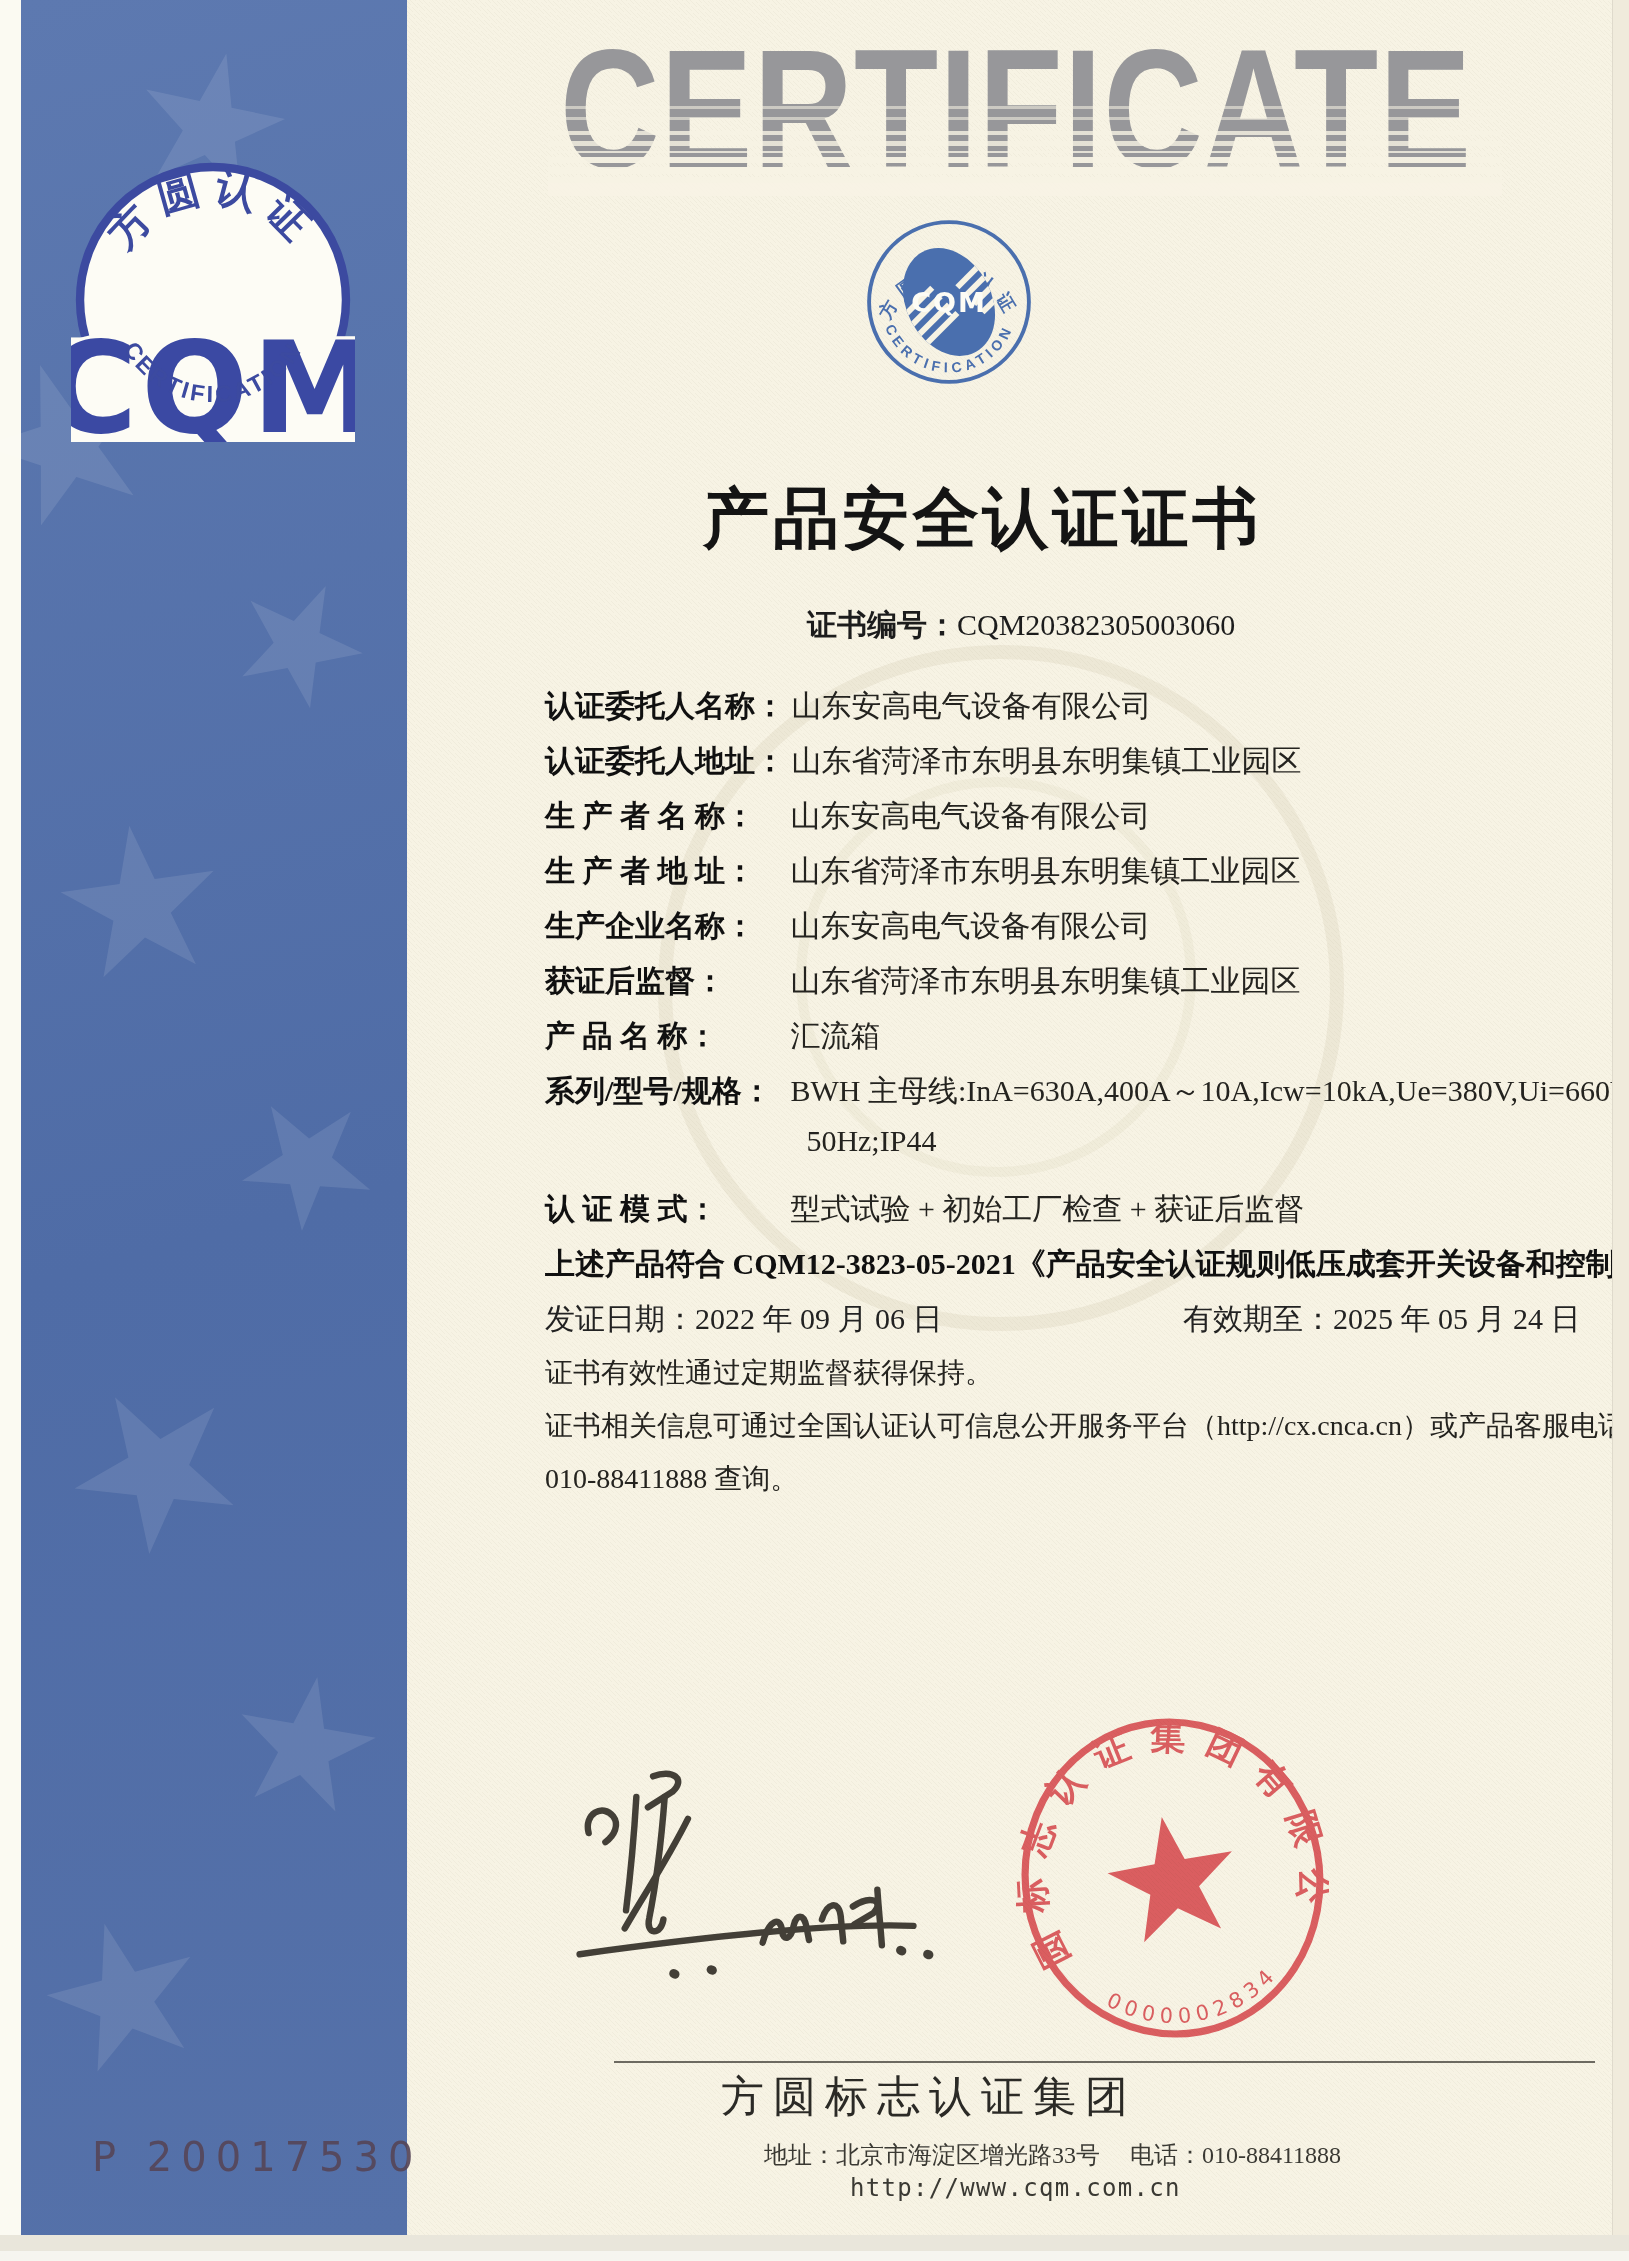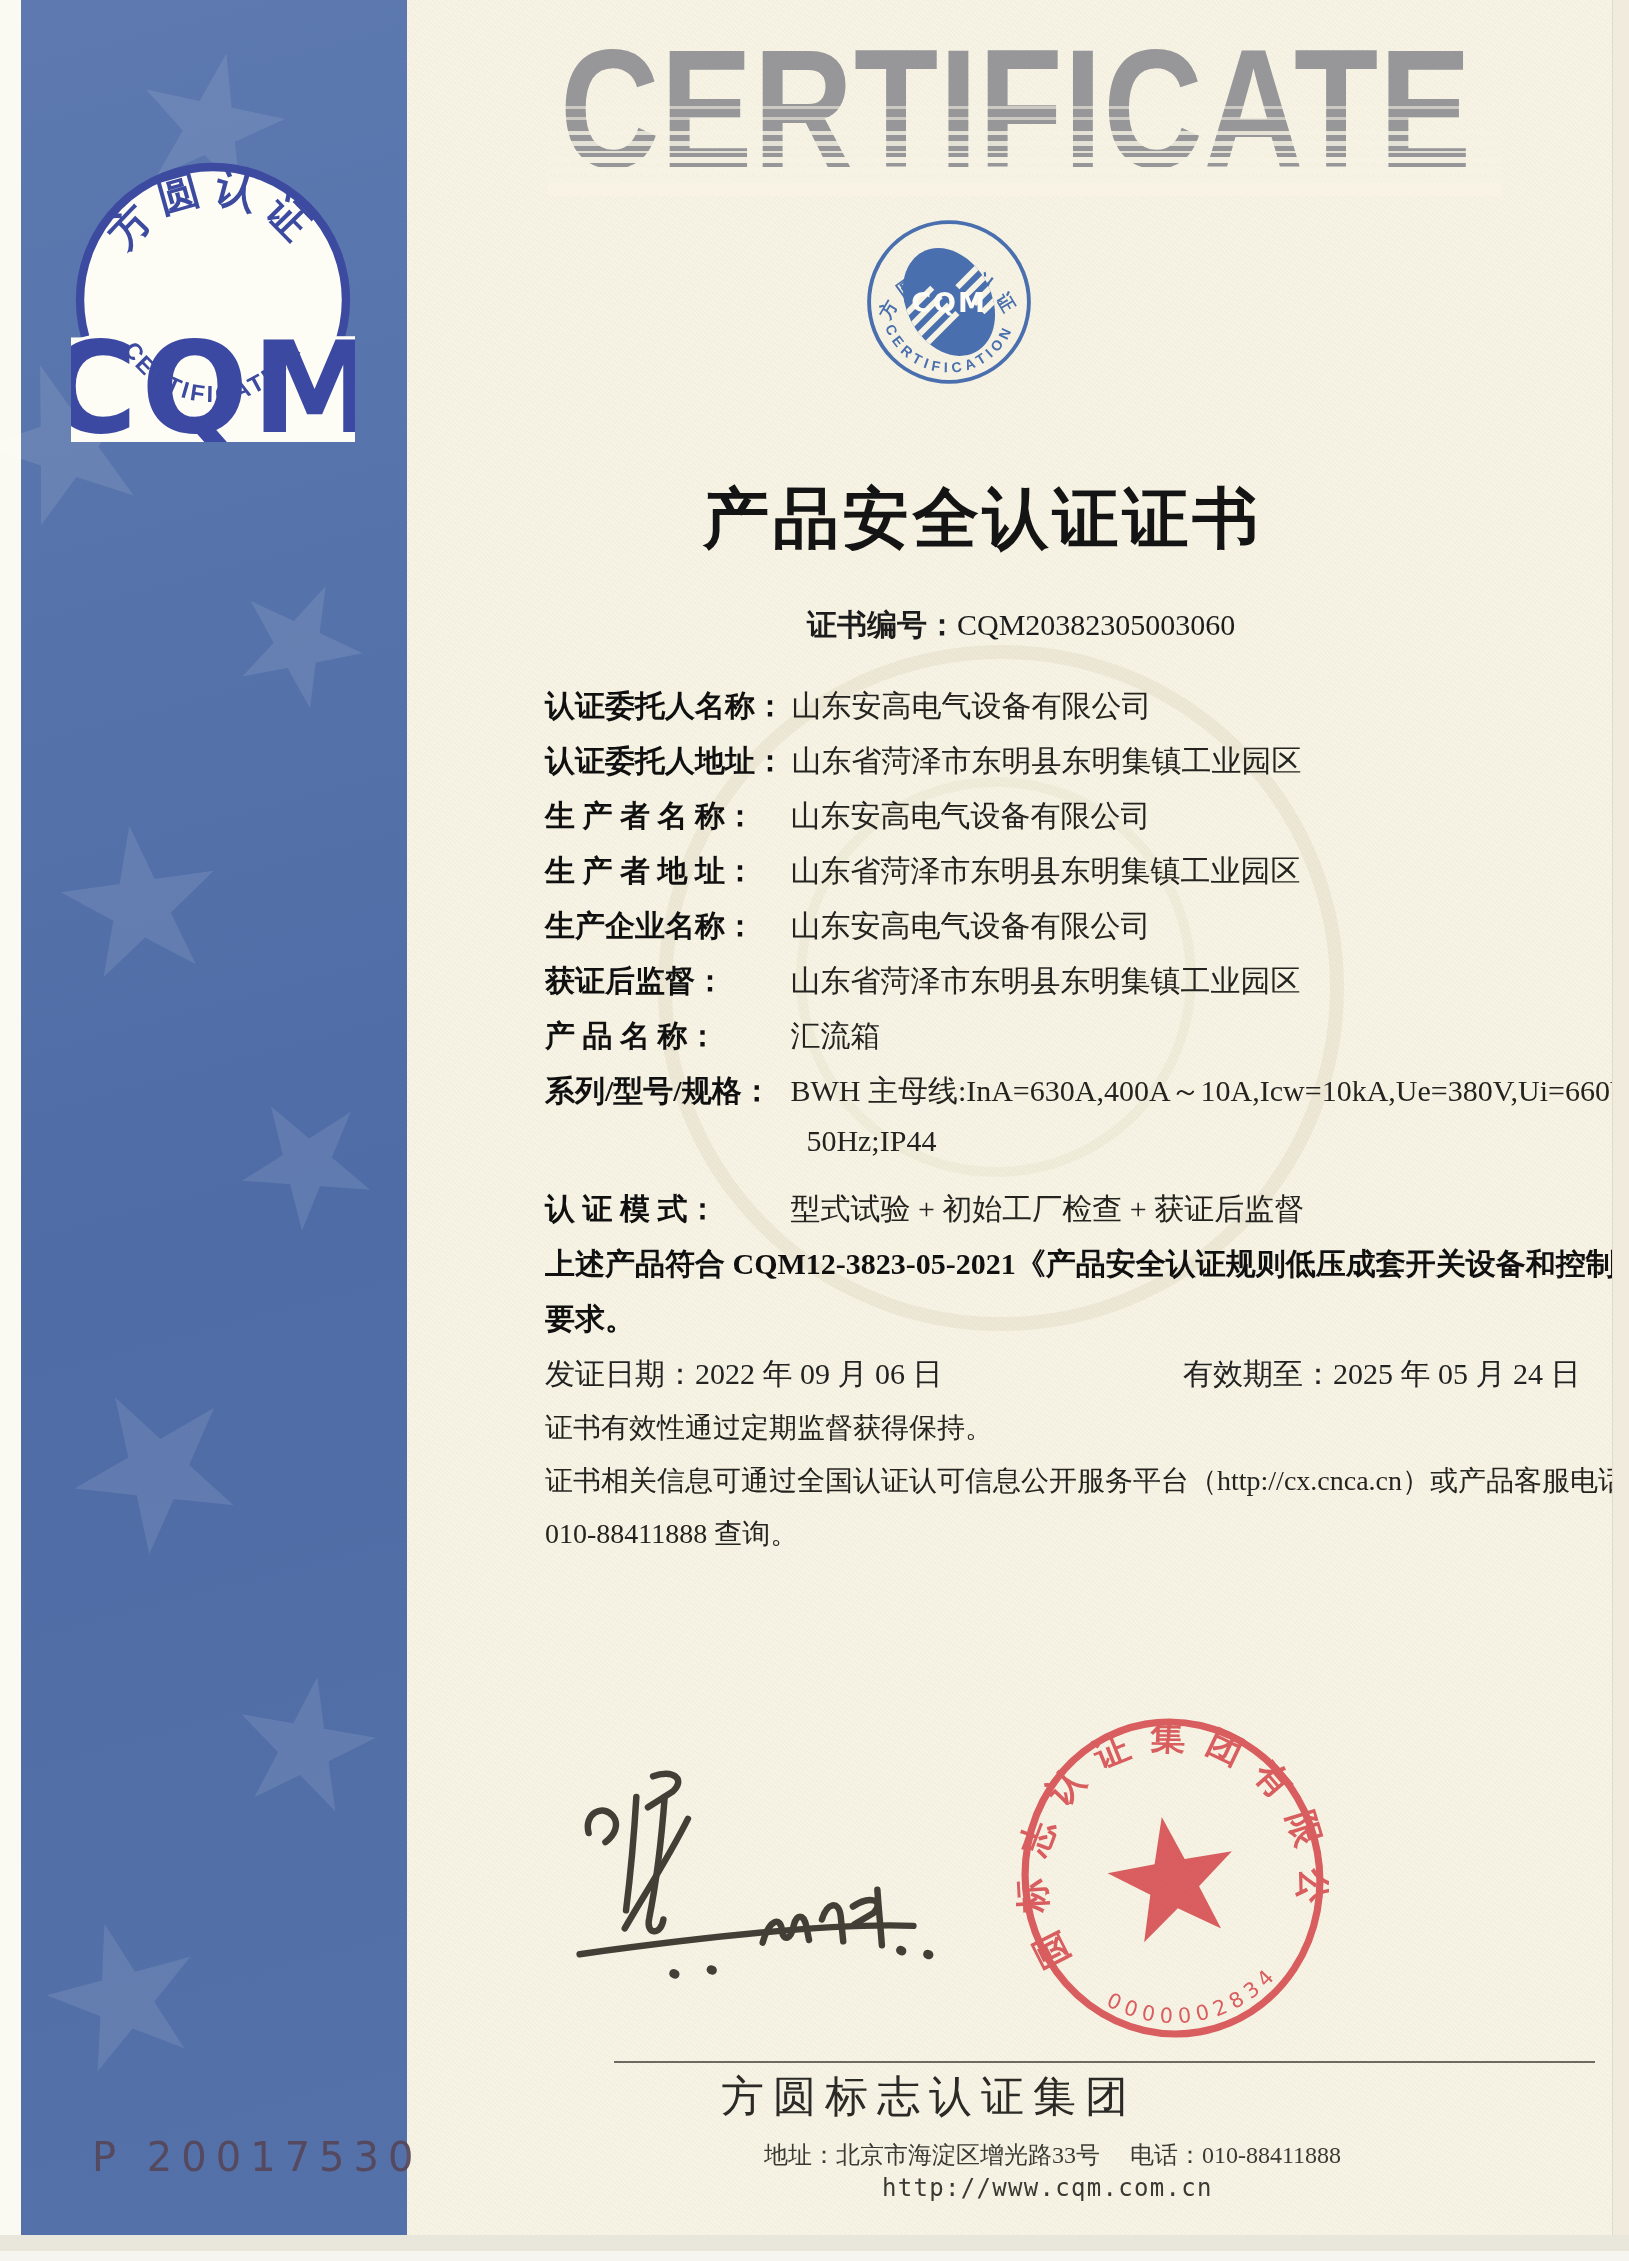--- a/index.html
+++ b/index.html
@@ -45,21 +45,21 @@
   .dates-row{position:relative;line-height:55px;white-space:nowrap;}
   .valid-span{position:absolute;left:638px;top:0;}
   .note{line-height:53px;font-size:28px;color:#24231f;white-space:nowrap;}
   
   .signature{left:551px;top:1757px;width:413px;height:232px;z-index:3;}
   .stamp{left:1016px;top:1712px;width:313px;height:332px;z-index:4;opacity:.87;mix-blend-mode:multiply;}
   
   .foot-rule{left:614px;top:2061px;width:981px;height:1.9px;background:#55514a;opacity:.85;z-index:2;}
   .foot-org{left:721px;top:2068px;z-index:2;font-size:43px;font-weight:normal;letter-spacing:9px;color:#2b2a26;white-space:nowrap;}
   .foot-contact{left:764px;top:2139px;z-index:2;font-size:24px;color:#3a3933;white-space:pre;}
-  .foot-web{left:882px;top:2174px;z-index:2;font-size:24px;letter-spacing:1.3px;color:#3a3933;
+  .foot-web{left:850px;top:2174px;z-index:2;font-size:24px;letter-spacing:1.3px;color:#3a3933;
         font-family:"DejaVu Sans Mono","Liberation Mono",monospace;}
   .bottom-strip1{left:0;top:2235px;width:1630px;height:15.5px;background:#e9e6db;z-index:5;}
   .bottom-strip2{left:0;top:2251px;width:1630px;height:10.3px;background:#f6f5ef;z-index:5;}
   .right-strip{left:1612px;top:0;width:18px;height:2235px;background:#f0ebdc;z-index:2;
         border-left:1.3px solid rgba(0,0,0,0.07);}
 </style>
 </head>
 <body>
 
 <div class="page">
@@ -143,21 +143,20 @@
     <div class="row"><span class="flabel">生 产 者 名 称：</span><span class="fvalue">山东安高电气设备有限公司</span></div>
     <div class="row"><span class="flabel">生 产 者 地 址：</span><span class="fvalue">山东省菏泽市东明县东明集镇工业园区</span></div>
     <div class="row"><span class="flabel">生产企业名称：</span><span class="fvalue">山东安高电气设备有限公司</span></div>
     <div class="row"><span class="flabel">获证后监督：</span><span class="fvalue">山东省菏泽市东明县东明集镇工业园区</span></div>
     <div class="row"><span class="flabel">产 品 名 称：</span><span class="fvalue">汇流箱</span></div>
     <div class="row"><span class="flabel">系列/型号/规格：</span><span class="fvalue">BWH 主母线:InA=630A,400A～10A,Icw=10kA,Ue=380V,Ui=660V;</span></div>
     <div class="spec2">50Hz;IP44</div>
     <div class="row gap-top"><span class="flabel">认 证 模 式：</span><span class="fvalue">型式试验 + 初始工厂检查 + 获证后监督</span></div>
     <div class="statement">
       <div class="row">上述产品符合 CQM12-3823-05-2021《产品安全认证规则低压成套开关设备和控制设备》的</div>
-      <div class="row">要求。</div>
     </div>
     <div class="dates-row">
       <span>发证日期：2022 年 09 月 06 日</span>
       <span class="valid-span">有效期至：2025 年 05 月 24 日</span>
     </div>
     <div class="note">证书有效性通过定期监督获得保持。</div>
     <div class="note">证书相关信息可通过全国认证认可信息公开服务平台（http://cx.cnca.cn）或产品客服电话</div>
     <div class="note">010-88411888 查询。</div>
   </div>
 

